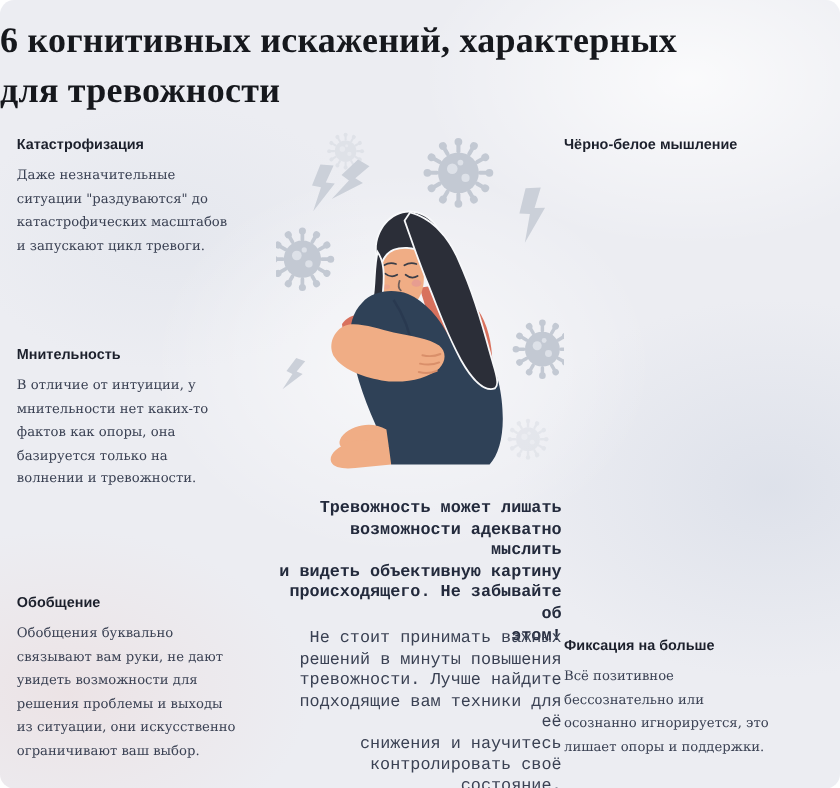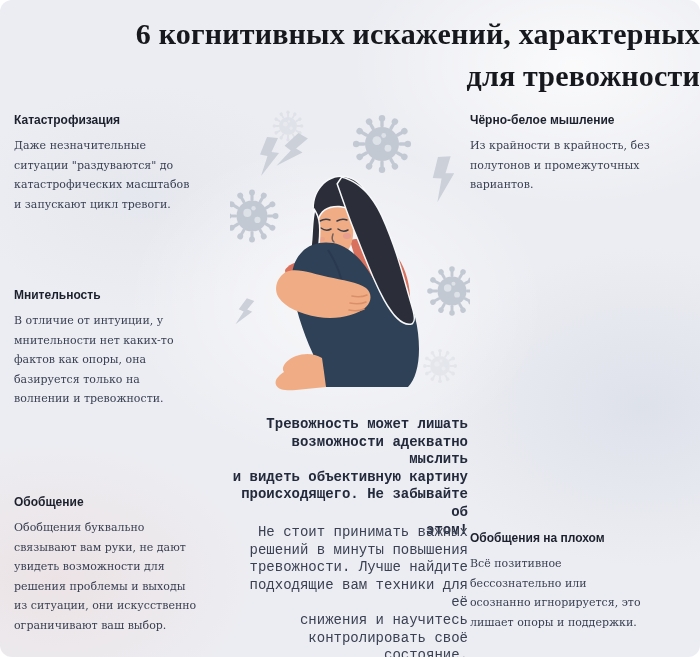--- a/index.html
+++ b/index.html
@@ -8,21 +8,21 @@
     font-family:"DejaVu Serif",serif;
     background:
       radial-gradient(ellipse 320px 200px at 82% 10%, rgba(255,255,255,.75), transparent 70%),
       radial-gradient(ellipse 280px 190px at 8% 88%, rgba(236,219,219,.55), transparent 72%),
       radial-gradient(ellipse 300px 230px at 48% 46%, rgba(255,255,255,.6), transparent 70%),
       radial-gradient(ellipse 300px 220px at 92% 62%, rgba(210,216,228,.55), transparent 72%),
       radial-gradient(ellipse 240px 160px at 20% 30%, rgba(222,226,234,.5), transparent 70%),
       #ecedf2;
   }
   .title{
-    position:absolute;left:0;top:13px;width:700px;text-align:right;
+    position:absolute;left:0;top:13px;width:700px;text-align:left;
     font-family:"Liberation Serif",serif;font-weight:bold;
     font-size:30px;line-height:42px;color:#16181d;white-space:pre-line;letter-spacing:.2px;
   }
   .section{position:absolute;}
   .sec-l{left:14px;width:224px;}
   .sec-r{left:470px;width:228px;}
   .sec-h{
     font-family:"Liberation Sans",sans-serif;font-weight:bold;
     font-size:12px;line-height:22px;color:#1c202c;margin:0 0 5px 0;
   }
@@ -68,26 +68,23 @@
     <p class="sec-b">Обобщения буквально
 связывают вам руки, не дают
 увидеть возможности для
 решения проблемы и выходы
 из ситуации, они искусственно
 ограничивают ваш выбор.</p>
   </div>
 
   <div class="section sec-r" style="top:109px">
     <h3 class="sec-h">Чёрно-белое мышление</h3>
-    <p class="sec-b">Из крайности в крайность, без
-полутонов и промежуточных
-вариантов.</p>
   </div>
   <div class="section sec-r" style="top:527px">
-    <h3 class="sec-h">Обобщения на плохом</h3>
+    <h3 class="sec-h">Фиксация на больше</h3>
     <p class="sec-b">Всё позитивное
 бессознательно или
 осознанно игнорируется, это
 лишает опоры и поддержки.</p>
   </div>
 
   <div class="center-text emphasis">Тревожность может лишать
 возможности адекватно мыслить
 и видеть объективную картину
 происходящего. Не забывайте об

